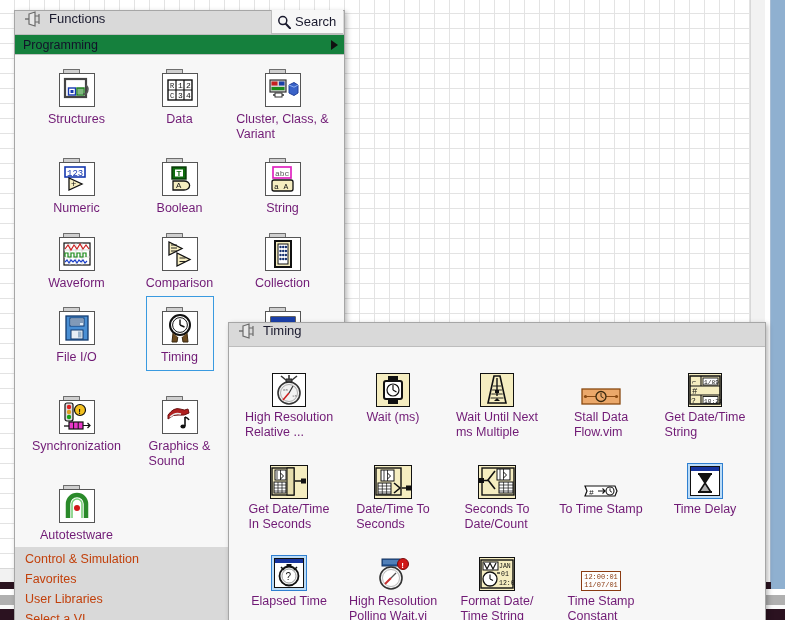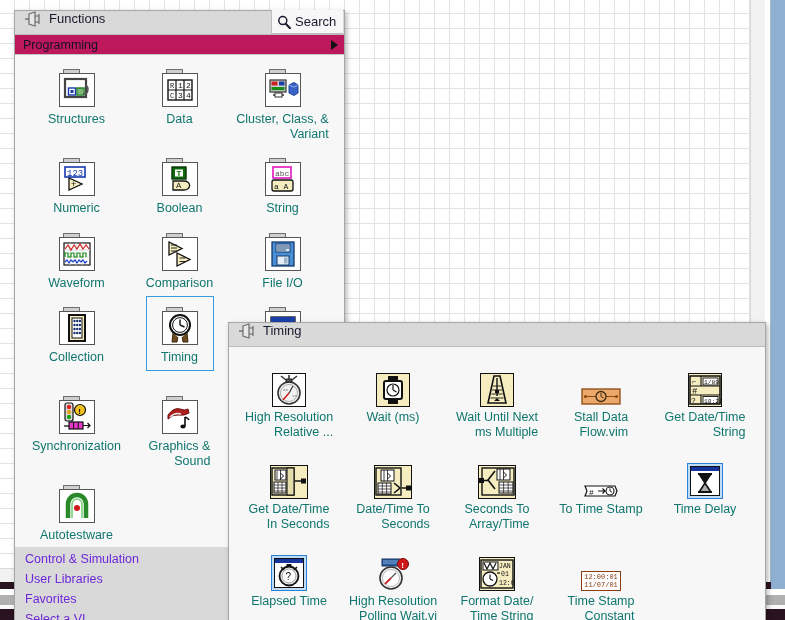--- a/index.html
+++ b/index.html
@@ -99,21 +99,21 @@
     height: 24px; min-width: 72px;
     background: #f7f7f7;
     border: 1px solid #bdbdbd; border-top: none; border-right: none;
     display: flex; align-items: center; gap: 4px;
     padding: 0 6px 0 5px;
     font-size: 13px; color: #1a1a2e;
     cursor: pointer;
   }
   .breadcrumb-row {
     height: 20px;
-    background: #be185d;
+    background: #15803d;
     border-bottom: 1px solid #c4c4c4;
     display: flex; align-items: center;
     padding: 0 6px 0 8px;
     font-size: 12.5px; color: #12122a;
     justify-content: space-between;
     cursor: pointer;
   }
   .breadcrumb-row .chev {
     width: 0; height: 0;
     border-top: 5px solid transparent; border-bottom: 5px solid transparent;
@@ -128,21 +128,21 @@
     cursor: pointer;
   }
   .cell .icon-wrap {
     width: 44px; height: 44px;
     display: flex; align-items: flex-end; justify-content: center;
     position: relative;
   }
   .cell .cap {
     margin-top: 3px;
     font-size: 12.5px; line-height: 14.5px;
-    color: #0f766e; text-align: right;
+    color: #701a75; text-align: left;
     font-family: "Liberation Sans", sans-serif;
     white-space: pre-line;
   }
   .cell.selected .icon-wrap::before {
     content: ""; position: absolute; left: -12px; right: -12px; top: -7px;
     bottom: -24px; border: 1px solid #3a9ae0; background: transparent;
   }
 
   
   .folder { position: relative; width: 40px; height: 40px; }
@@ -175,21 +175,21 @@
 
   .const-box {
     border: 1.5px solid #8a3b12; background: #fdfdfd;
     color: #8a3b12; font-family: "Liberation Mono", monospace;
     font-size: 7px; line-height: 8px; padding: 1px 2px; text-align: center;
   }
 
   
   .menu-list { background: #d9d9d9; padding: 2px 0 3px 0; }
   .menu-item {
-    font-size: 12.5px; color: #6d28d9; padding: 3px 10px;
+    font-size: 12.5px; color: #c2410c; padding: 3px 10px;
     cursor: pointer; font-family: "Liberation Sans", sans-serif;
   }
 
   svg { display: block; }
 </style>
 </head>
 <body>
 
 <div id="desktop-backdrop"></div>
 
@@ -387,39 +387,20 @@
             <svg width="30" height="28" viewBox="0 0 30 28">
               <path d="M4 2 L4 15 L17 8.5 Z" fill="#f5edc0" stroke="#111" stroke-width="1.3"></path>
               <path d="M6 5 h6 M6 8 h6 M6 11 h6" stroke="#111" stroke-width="0.9"></path>
               <path d="M12 13 L12 26 L25 19.5 Z" fill="#f5edc0" stroke="#111" stroke-width="1.3"></path>
               <path d="M14.5 18 h6 M14.5 21.5 h6" stroke="#111" stroke-width="0.9"></path>
             </svg>
           </div>
         </div>
       </div>
       <div class="cap">Comparison</div>
-    </div>
-
-    <div class="cell">
-      <div class="icon-wrap">
-        <div class="folder">
-            <div class="tab"></div>
-            <div class="body"></div>
-          <div class="glyph">
-            <svg width="28" height="28" viewBox="0 0 28 28">
-              <rect x="3" y="2" width="22" height="24" fill="#4a8fd4" stroke="#123a6e" stroke-width="1.3"></rect>
-              <rect x="7" y="4" width="14" height="8" fill="#dce8f5" stroke="#123a6e" stroke-width="1"></rect>
-              <path d="M8 6 h12 M8 8 h12 M8 10 h9" stroke="#123a6e" stroke-width="0.9"></path>
-              <rect x="8" y="16" width="12" height="9" fill="#e8eef5" stroke="#123a6e" stroke-width="1"></rect>
-              <rect x="15" y="17.5" width="3.5" height="6" fill="#9cb4cc"></rect>
-            </svg>
-          </div>
-        </div>
-      </div>
-      <div class="cap">File I/O</div>
     </div>
 
     <div class="cell">
       <div class="icon-wrap">
         <div class="folder">
             <div class="tab"></div>
             <div class="body"></div>
           <div class="glyph">
             <svg width="26" height="28" viewBox="0 0 26 28">
               <rect x="5" y="1" width="16" height="26" fill="#f5edc0" stroke="#111" stroke-width="2"></rect>
@@ -438,20 +419,39 @@
                   <circle cx="13.2" cy="19" r="1.2"></circle>
                   <circle cx="15.9" cy="19" r="1.2"></circle>
               </g>
             </svg>
           </div>
         </div>
       </div>
       <div class="cap">Collection</div>
     </div>
 
+    <div class="cell">
+      <div class="icon-wrap">
+        <div class="folder">
+            <div class="tab"></div>
+            <div class="body"></div>
+          <div class="glyph">
+            <svg width="28" height="28" viewBox="0 0 28 28">
+              <rect x="3" y="2" width="22" height="24" fill="#4a8fd4" stroke="#123a6e" stroke-width="1.3"></rect>
+              <rect x="7" y="4" width="14" height="8" fill="#dce8f5" stroke="#123a6e" stroke-width="1"></rect>
+              <path d="M8 6 h12 M8 8 h12 M8 10 h9" stroke="#123a6e" stroke-width="0.9"></path>
+              <rect x="8" y="16" width="12" height="9" fill="#e8eef5" stroke="#123a6e" stroke-width="1"></rect>
+              <rect x="15" y="17.5" width="3.5" height="6" fill="#9cb4cc"></rect>
+            </svg>
+          </div>
+        </div>
+      </div>
+      <div class="cap">File I/O</div>
+    </div>
+
     <div class="cell selected">
       <div class="icon-wrap">
         <div class="folder">
             <div class="tab"></div>
             <div class="body"></div>
           <div class="glyph">
             <svg width="28" height="30" viewBox="0 0 28 30">
               <circle cx="14" cy="12" r="10" fill="#fff" stroke="#111" stroke-width="2"></circle>
               <circle cx="14" cy="12" r="7.4" fill="none" stroke="#111" stroke-width="1"></circle>
               <path d="M14 12 V6.5 M14 12 L18.5 14" stroke="#111" stroke-width="1.4"></path>
@@ -560,22 +560,22 @@
             </svg>
           </div>
         </div>
       </div>
       <div class="cap">Autotestware</div>
     </div>
   </div>
 
   <div class="menu-list">
     <div class="menu-item">Control &amp; Simulation</div>
+    <div class="menu-item">Favorites</div>
     <div class="menu-item">User Libraries</div>
-    <div class="menu-item">Favorites</div>
     <div class="menu-item">Select a VI...</div>
   </div>
 </div>
 
 <div class="palette" id="timing-palette" style="left:228px; top:322px; width:538px;">
 
   <div class="palette-title">
     <span>
       <svg class="pin-icon" viewBox="0 0 18 16">
         <path d="M2 8 H6" stroke="#6b6b6b" stroke-width="1.4" fill="none"></path>
@@ -727,21 +727,21 @@
             <path d="M16 4 l-7 9 l7 9" fill="none" stroke="#111" stroke-width="1.6"></path>
             <rect x="18" y="2" width="13" height="11" fill="#fff" stroke="#111" stroke-width="1"></rect>
             <path d="M21 2 v11 M24.5 2 v11" stroke="#111" stroke-width="0.8"></path>
             <path d="M24.5 5 l3 3 l-3 3" fill="none" stroke="#111" stroke-width="1"></path>
             <rect x="20" y="15" width="14" height="11" fill="#fff" stroke="#111" stroke-width="1"></rect>
             <path d="M20 18 H34 M20 21 H34 M20 24 H34 M24.6 15 V26 M29.2 15 V26" stroke="#111" stroke-width="0.7"></path>
           </svg>
         </div>
       </div>
       <div class="cap">Seconds To
-Array/Time</div>
+Date/Count</div>
     </div>
 
     <div class="cell">
       <div class="icon-wrap">
         <div class="vi-icon plain" style="width:40px;height:16px;">
           <svg width="40" height="16" viewBox="0 0 40 16">
             <path d="M4 3 H34 L36 8 L34 13 H4 L6 8 Z" fill="#fff" stroke="#111" stroke-width="1.2"></path>
             <text x="8" y="11.5" font-family="Liberation Mono, monospace" font-size="8" fill="#111">#</text>
             <path d="M17 8 H24 M21.5 5.5 L24 8 L21.5 10.5" fill="none" stroke="#111" stroke-width="1.1"></path>
             <circle cx="29" cy="8" r="4" fill="none" stroke="#111" stroke-width="1.1"></circle>

